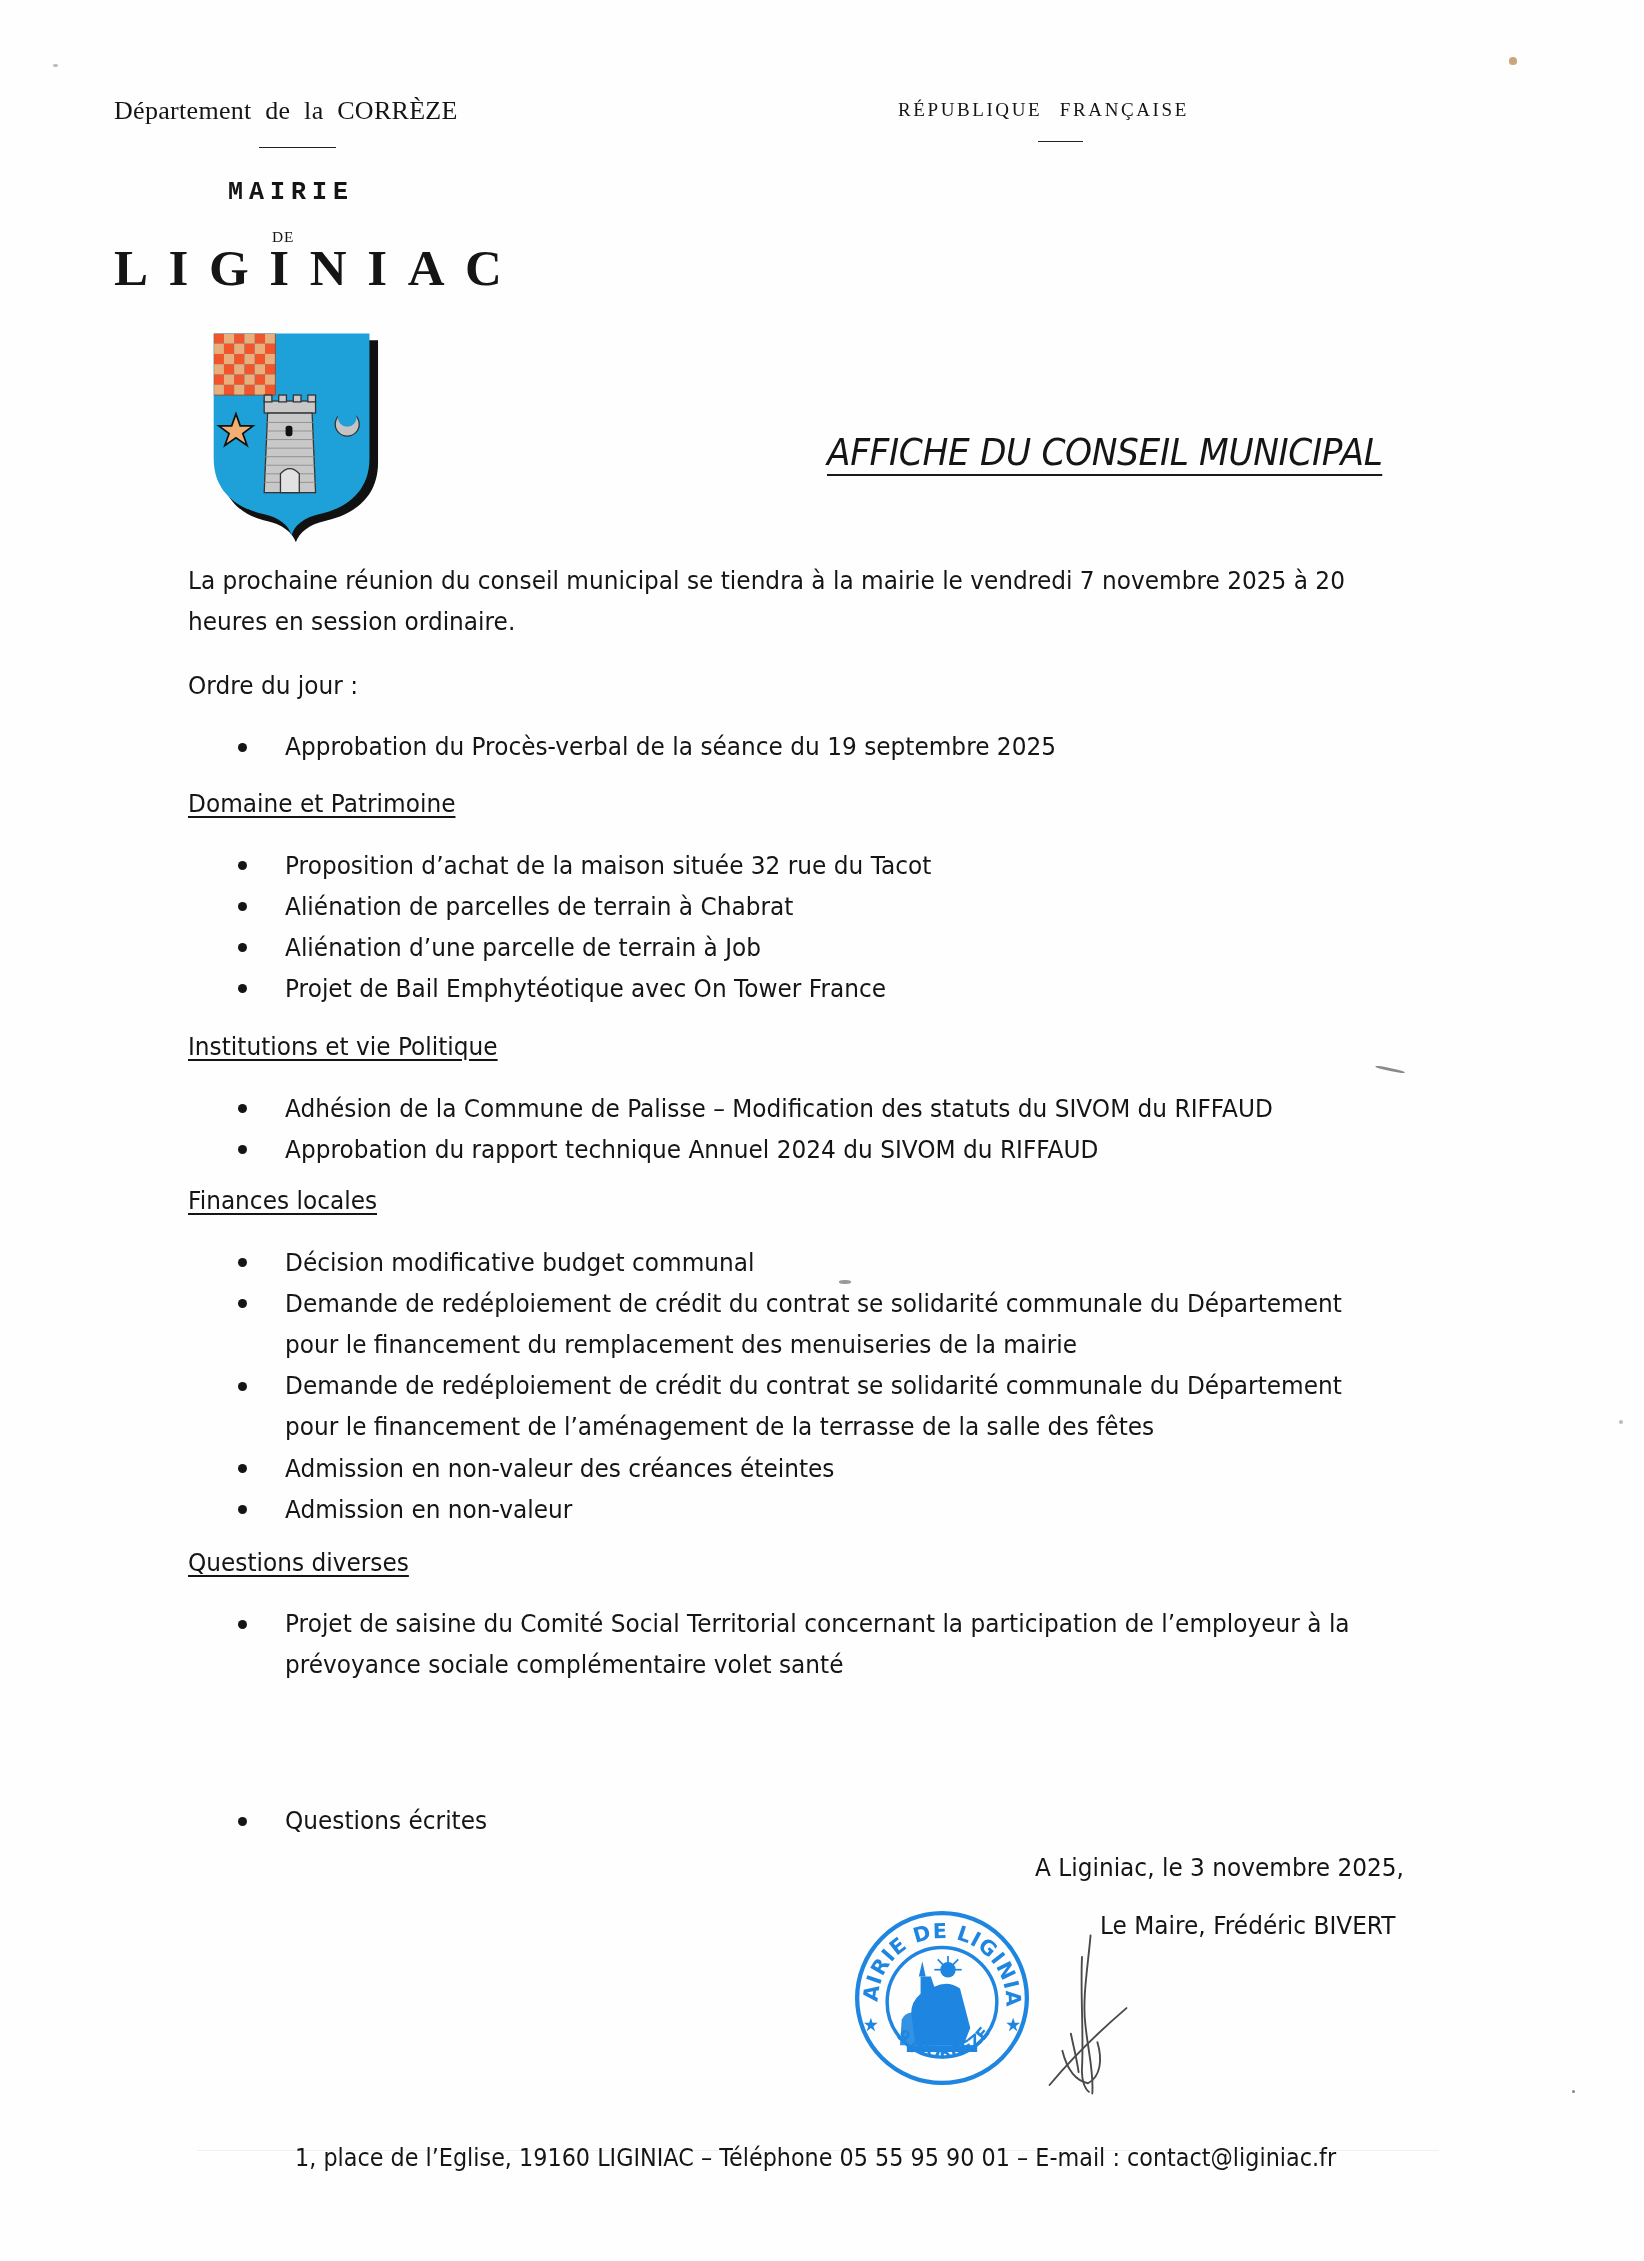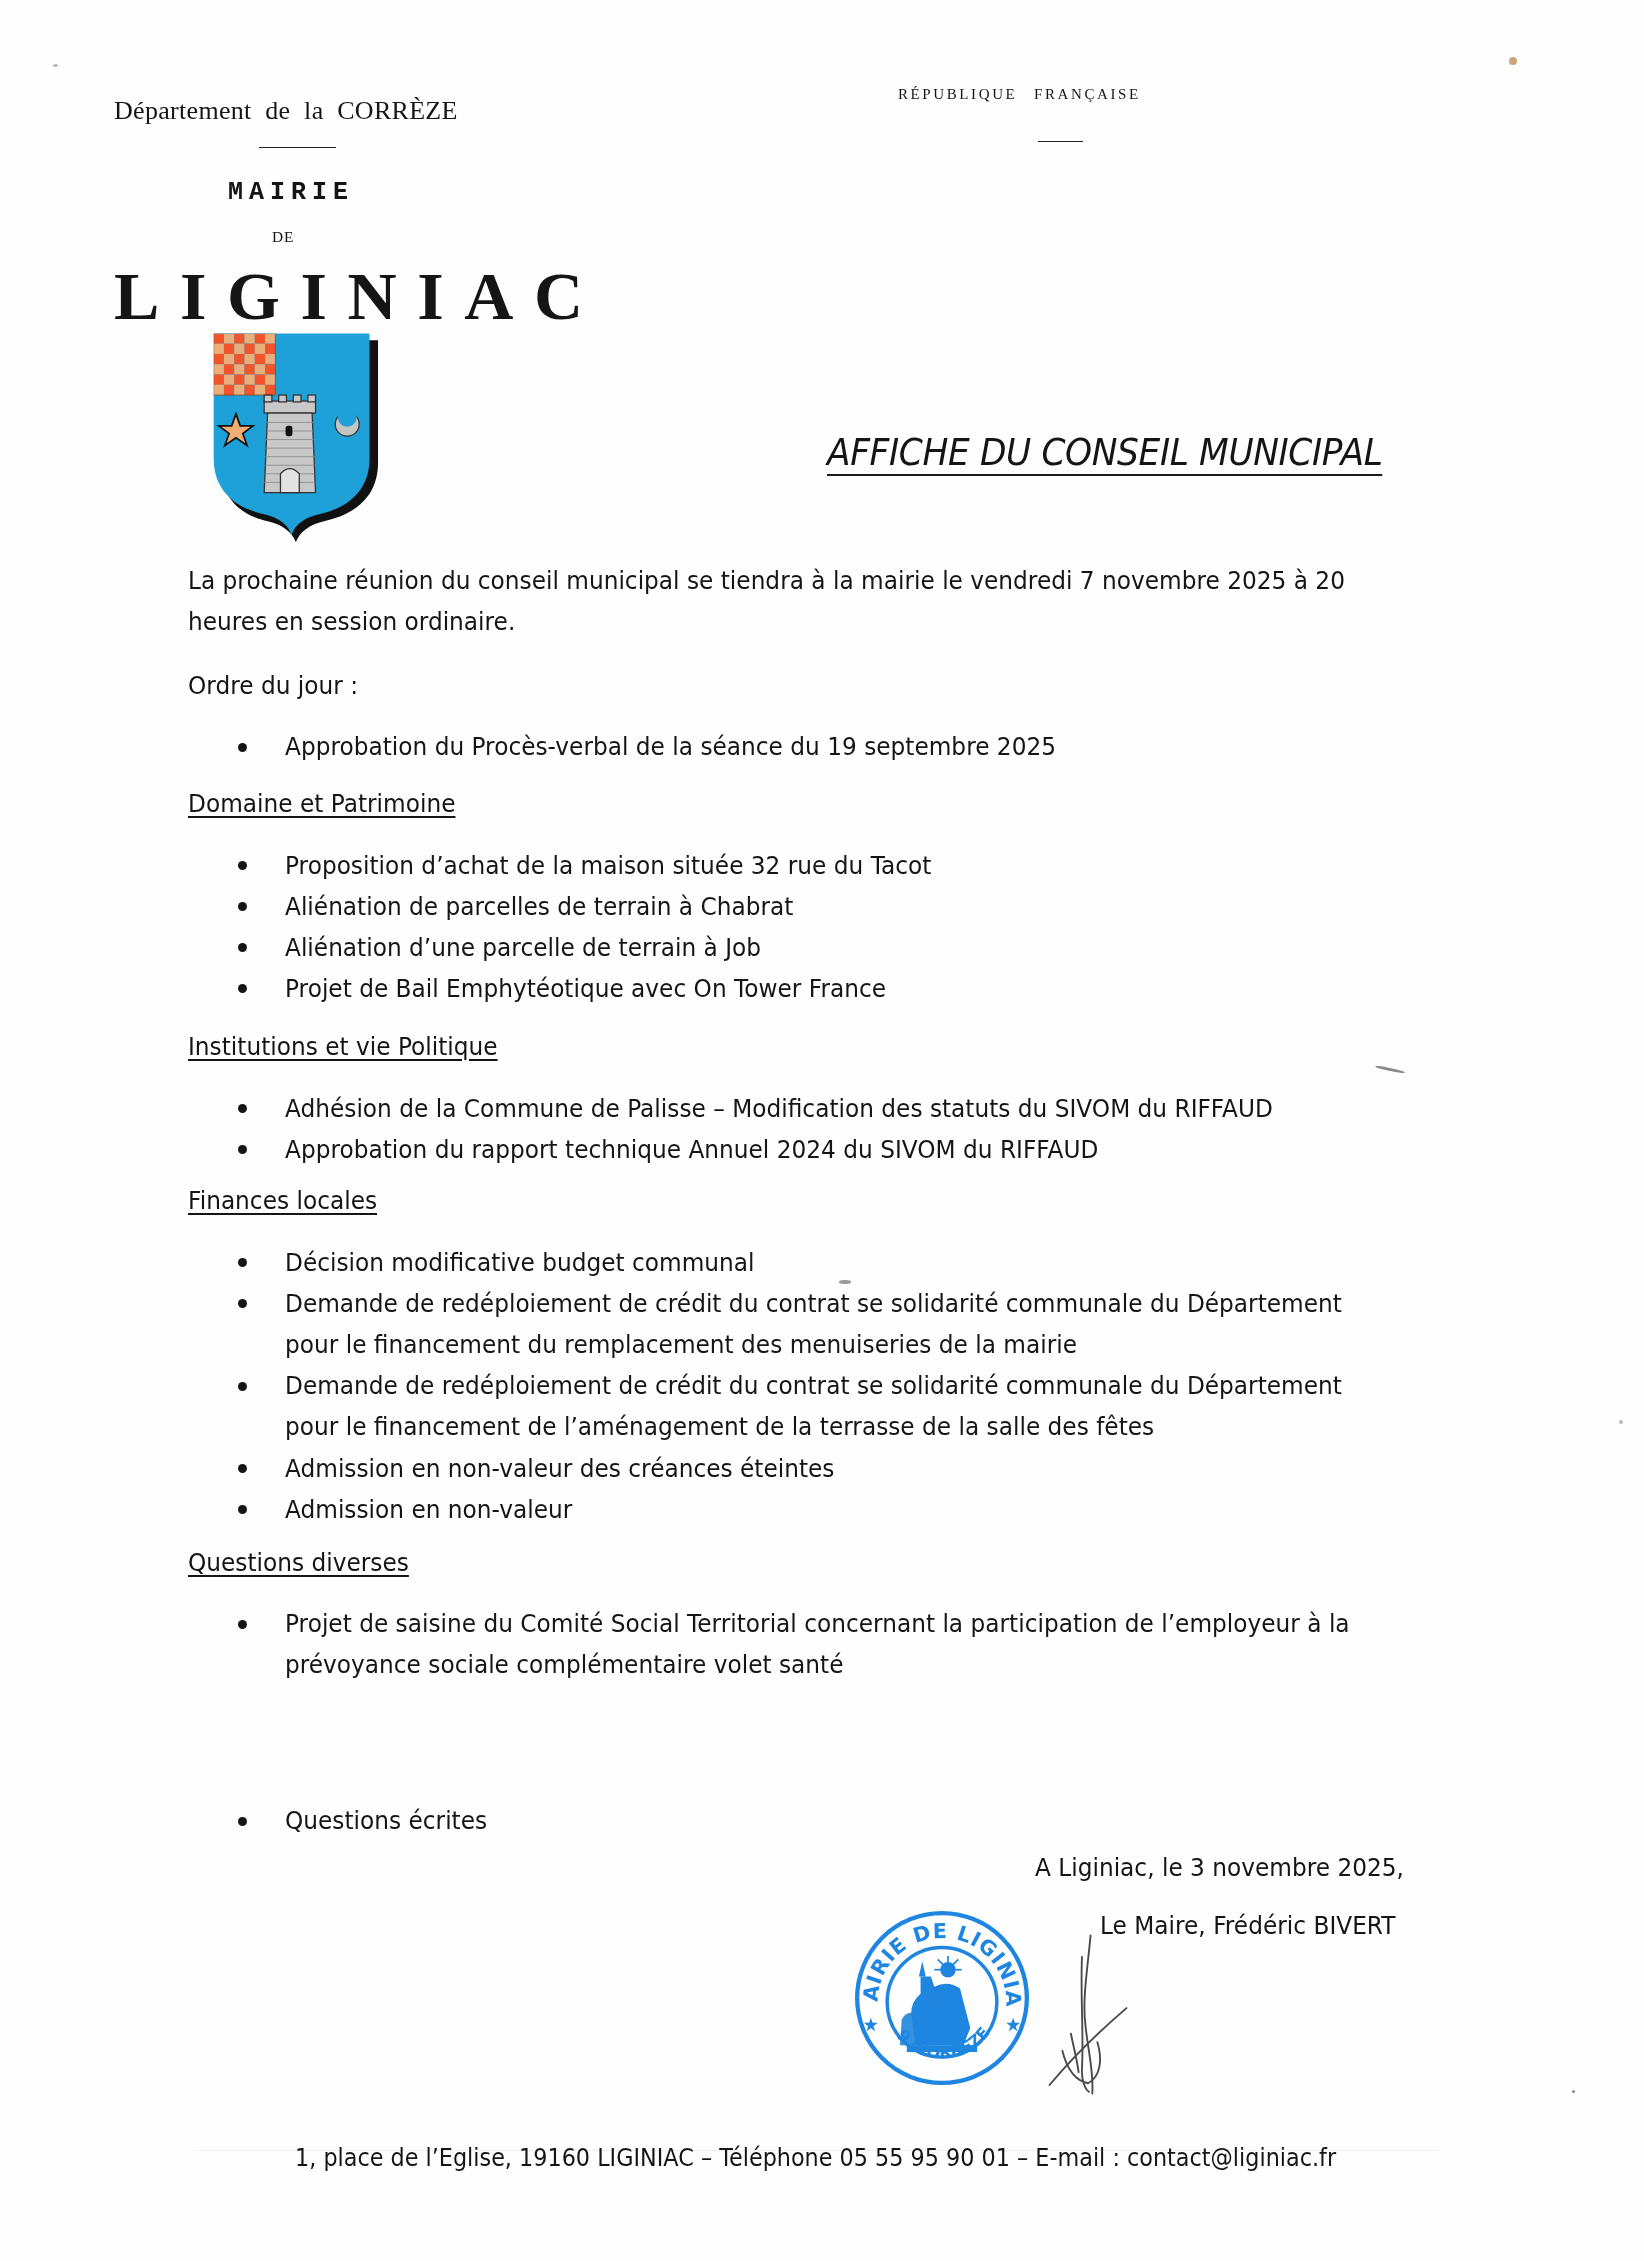--- a/index.html
+++ b/index.html
@@ -10,24 +10,24 @@
     color: #151515;
   }
   .abs { position: absolute; }
   .serif { font-family: "Liberation Serif", "DejaVu Serif", serif; }
 
   
   #dept { left: 114px; top: 96px; font-size: 26px; word-spacing: 6.9px; letter-spacing: 0.3px; white-space: nowrap; }
   #rule-left { left: 259px; top: 147px; width: 77px; height: 0; border-top: 1.7px solid #222; }
   #mairie { left: 228px; top: 178px; font-size: 25px; font-weight: bold; letter-spacing: 6px; font-family: Liberation Mono, monospace; }
   #de { left: 272px; top: 228px; font-size: 15.4px; letter-spacing: 0.9px; }
-  #commune { left: 114px; top: 257px; font-size: 68px; font-weight: bold; letter-spacing: 20.6px; white-space: nowrap; }
-
-  
-  #republique { left: 898px; top: 86px; font-size: 15px; letter-spacing: 2.6px; word-spacing: 10.3px; white-space: nowrap; }
+  #commune { left: 114px; top: 239px; font-size: 51px; font-weight: bold; letter-spacing: 20.6px; white-space: nowrap; }
+
+  
+  #republique { left: 898px; top: 99px; font-size: 19px; letter-spacing: 2.6px; word-spacing: 10.3px; white-space: nowrap; }
   #rule-right { left: 1038px; top: 141px; width: 45px; height: 0; border-top: 1.7px solid #222; }
 
   
   #coat { left: 210px; top: 330px; width: 176px; height: 214px; }
 
   
   #title {
     left: 827px; top: 433px; font-size: 37px; font-style: italic;
     font-family: "DejaVu Sans", sans-serif; white-space: nowrap;
     letter-spacing: -0.4px;

